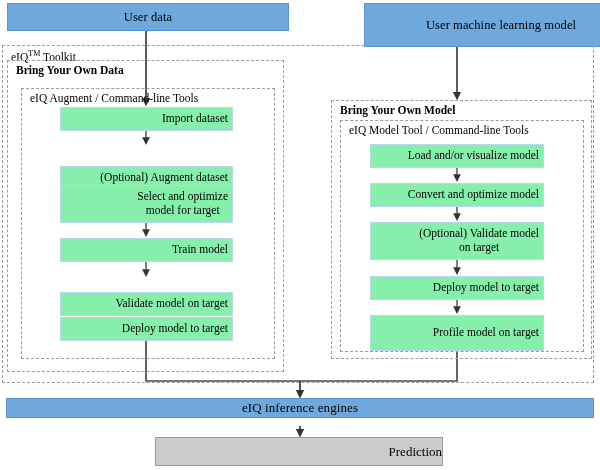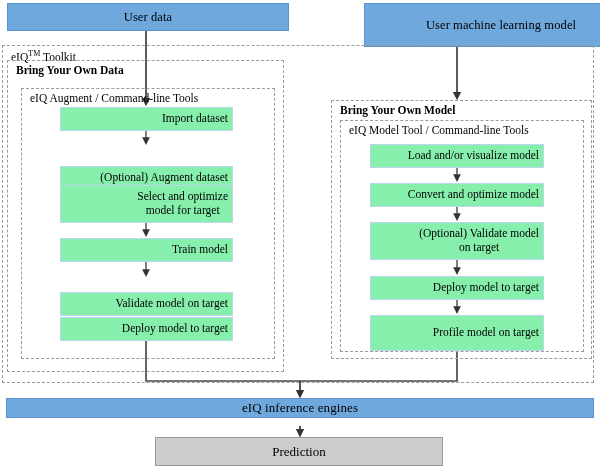--- a/index.html
+++ b/index.html
@@ -43,21 +43,21 @@
   
   #box-prediction {
     position: absolute;
     left: 155px; top: 437px;
     width: 288px; height: 29px;
     background: #CCCCCC;
     border: 1px solid #9a9a9a;
     box-sizing: border-box;
     display: flex;
     align-items: center;
-    justify-content: center;
+    justify-content: flex-end;
     font-size: 13px;
   }
 
   
   .dashed {
     position: absolute;
     border: 1px dashed #9b9b9b;
     box-sizing: border-box;
     background: transparent;
   }

